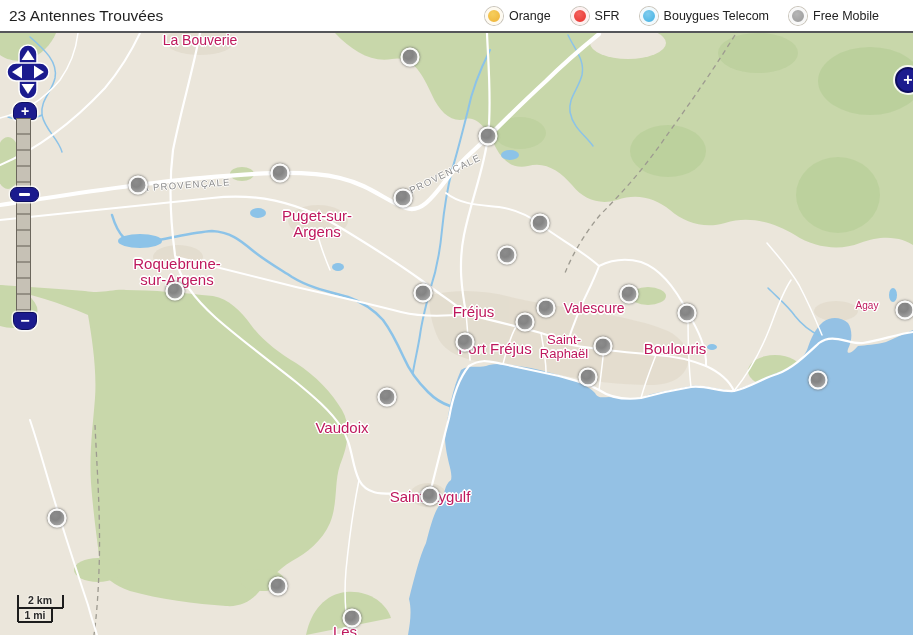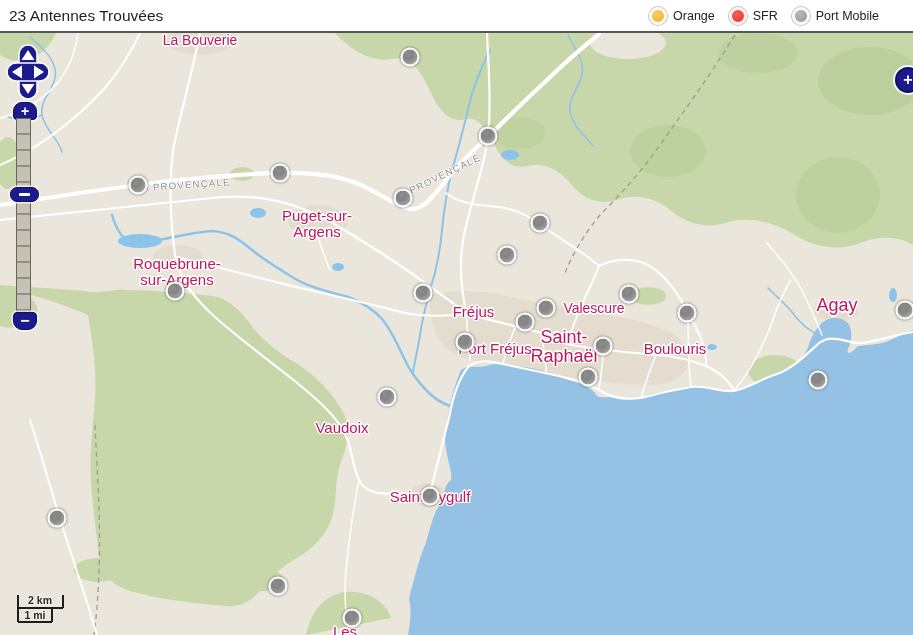--- a/index.html
+++ b/index.html
@@ -3,21 +3,21 @@
 <meta charset="utf-8">
 <style>
   html,body{margin:0;padding:0;background:#fff;}
   .app{position:relative;width:913px;height:635px;overflow:hidden;
        font-family:"Liberation Sans",sans-serif;background:#fff;}
 
   
   .header{position:absolute;top:0;left:0;right:0;height:31px;background:#fff;
           border-bottom:2px solid #55565a;display:flex;align-items:center;justify-content:space-between;}
   .title{margin-left:9px;font-size:15.5px;color:#1f1f1f;}
-  .legend{display:flex;align-items:center;gap:14px;margin-right:34px;}
+  .legend{display:flex;align-items:center;gap:20px;margin-right:34px;}
   .legend-item{display:flex;align-items:center;gap:6px;}
   .legend-dot{display:inline-block;width:12px;height:12px;border-radius:50%;
               border:3px solid rgba(255,255,255,.92);box-shadow:0 0 0 1px #c9c4ba;}
   .legend-label{font-size:12.5px;color:#222;}
 
   
   .map{position:absolute;top:33px;left:0;width:913px;height:602px;overflow:hidden;
        background:#ebe6db;}
   .map svg.terrain{position:absolute;top:0;left:0;}
 
@@ -69,22 +69,26 @@
     <div class="legend">
         <div class="legend-item">
           <span class="legend-dot" style="background: radial-gradient(circle at 40% 32%, rgb(246, 206, 92) 0%, rgb(239, 181, 59) 90%);"></span>
           <span class="legend-label">Orange</span>
         </div>
         <div class="legend-item">
           <span class="legend-dot" style="background: radial-gradient(circle at 40% 32%, rgb(244, 98, 92) 0%, rgb(232, 53, 48) 90%);"></span>
           <span class="legend-label">SFR</span>
         </div>
         <div class="legend-item">
+          <span class="legend-dot" style="background: radial-gradient(circle at 40% 32%, rgb(126, 204, 238) 0%, rgb(73, 180, 228) 90%);"></span>
+          <span class="legend-label">Bouygues Telecom</span>
+        </div>
+        <div class="legend-item">
           <span class="legend-dot" style="background: radial-gradient(circle at 40% 32%, rgb(182, 182, 182) 0%, rgb(156, 156, 156) 90%);"></span>
-          <span class="legend-label">Port Mobile</span>
+          <span class="legend-label">Free Mobile</span>
         </div>
       </div>
   </div>
 
   <div class="map">
 
     <svg class="terrain" width="913" height="602" viewBox="0 0 602 602" preserveAspectRatio="none" style="width:913px;height:602px">
     </svg>
 
     <svg class="terrain" width="913" height="602" viewBox="0 0 913 602">
@@ -171,31 +175,31 @@
         <div class="place-label" style="left: 177px; top: 239px; font-size: 15px;">
           <div>Roquebrune-</div>
           <div>sur-Argens</div>
         </div>
         <div class="place-label" style="left: 594px; top: 240px; font-size: 14px; margin-top: 36px;">
           <div>Valescure</div>
         </div>
         <div class="place-label" style="left: 467px; top: 279px; font-size: 15px; padding-left: 13px;">
           <div>Fréjus</div>
         </div>
-        <div class="place-label" style="left: 564px; top: 314px; font-size: 18px;">
+        <div class="place-label" style="left: 564px; top: 314px; font-size: 13px;">
           <div>Saint-</div>
           <div>Raphaël</div>
         </div>
         <div class="place-label" style="left: 495px; top: 316px; font-size: 15px;">
           <div>Port Fréjus</div>
         </div>
         <div class="place-label" style="left: 675px; top: 316px; font-size: 15px;">
           <div>Boulouris</div>
         </div>
-        <div class="place-label" style="left: 837px; top: 273px; font-size: 18px;">
+        <div class="place-label" style="left: 867px; top: 273px; font-size: 10px;">
           <div>Agay</div>
         </div>
         <div class="place-label" style="left: 342px; top: 395px; font-size: 15px;">
           <div>Vaudoix</div>
         </div>
         <div class="place-label" style="left: 430px; top: 464px; font-size: 15px;">
           <div>Saint-Aygulf</div>
         </div>
         <div class="place-label" style="left: 30px; top: 594px; font-size: 15px; margin-top: 46px;">
           <div>aumas</div>

